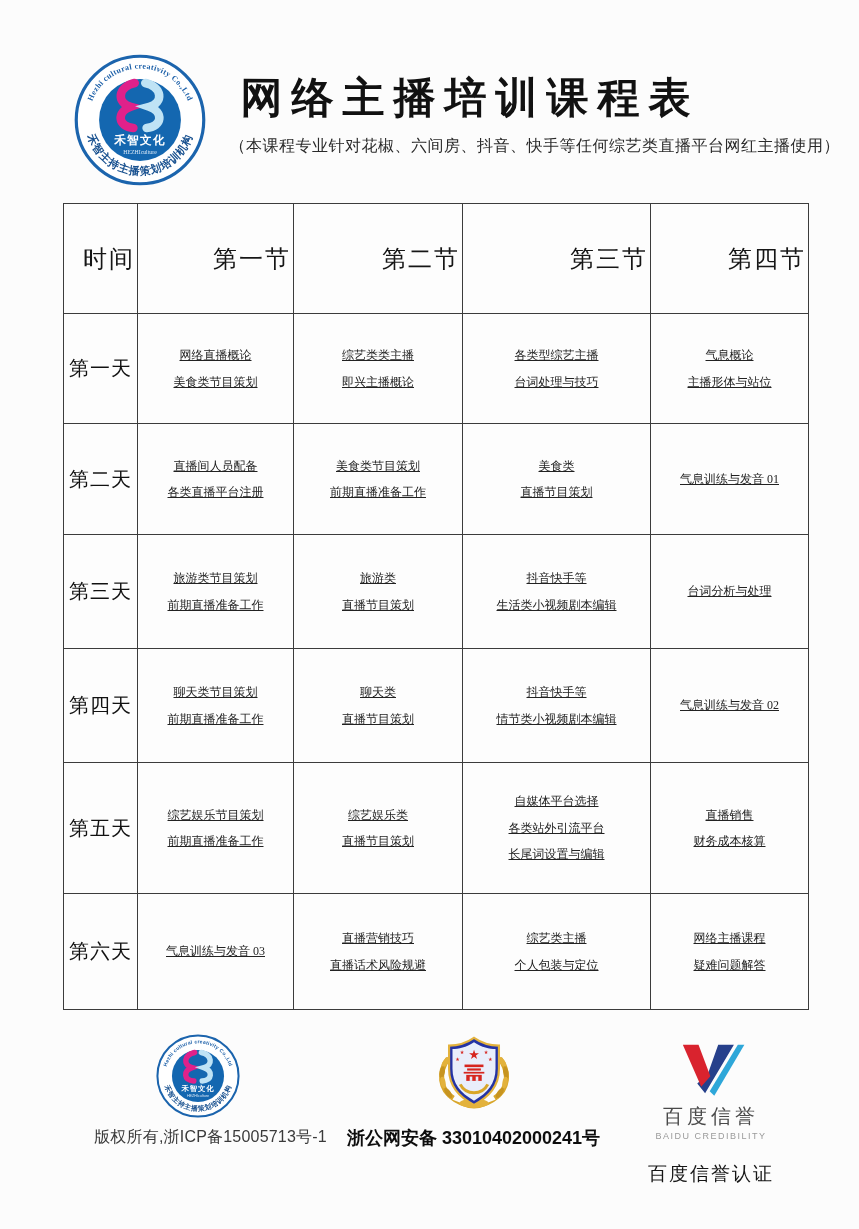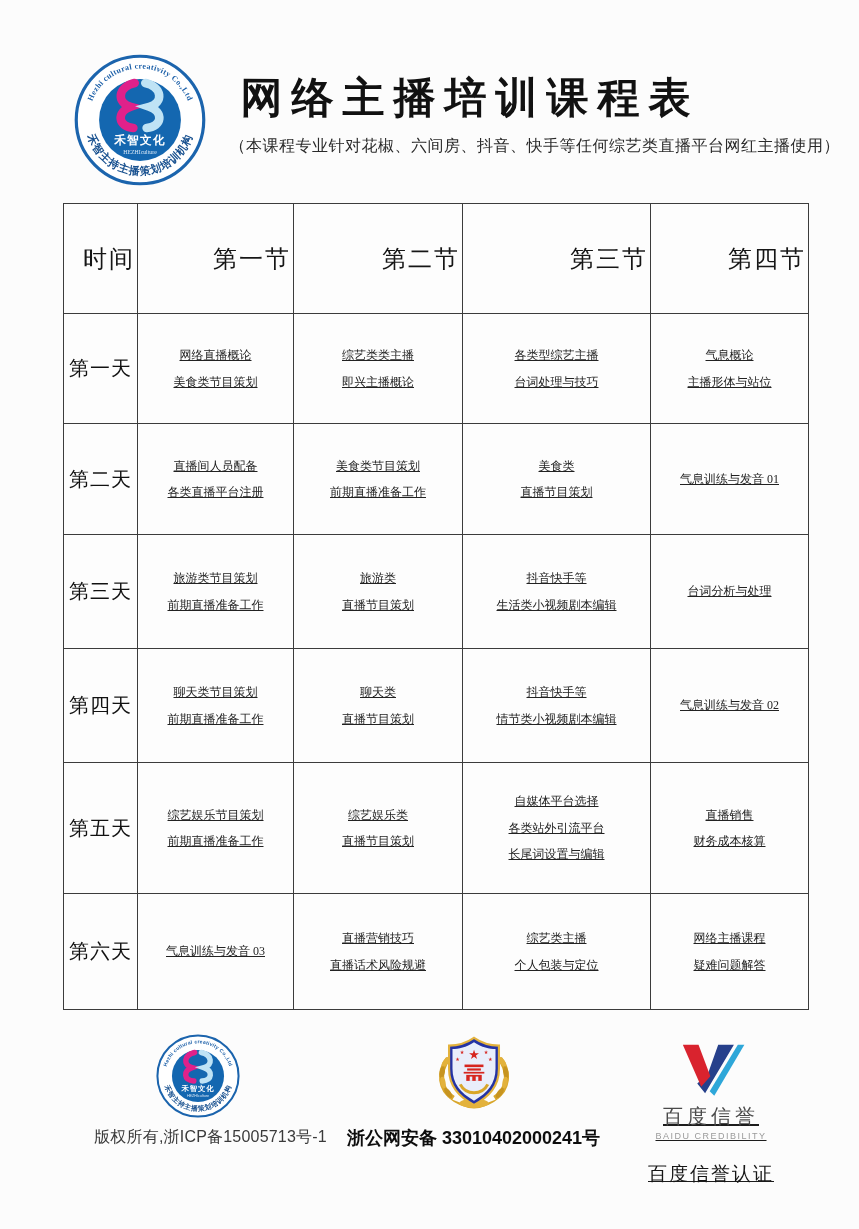--- a/index.html
+++ b/index.html
@@ -39,21 +39,21 @@
   tbody tr:nth-child(5){height:131px;}
   tbody tr:nth-child(6){height:116px;}
   
   .footer{
     position:absolute;left:63px;top:1034px;width:745px;display:flex;
     font-family:"Liberation Sans","DejaVu Sans",sans-serif;
   }
   .f-col{display:flex;flex-direction:column;align-items:center;}
   .f-left{width:270px;}
   .f-mid{width:281px;}
-  .f-right{width:194px;text-decoration:underline;}
+  .f-right{width:194px;}
   .logo-small{width:84px;height:84px;display:block;}
   .logo-small svg{width:100%;height:100%;display:block;}
   .copyright{margin-top:9px;font-size:16px;color:#3a3a3a;letter-spacing:0.2px;white-space:nowrap;margin-left:25px;}
   .badge{width:86px;height:80px;display:block;}
   .police-text{margin-top:12px;font-size:18px;font-weight:bold;color:#0d0d0d;white-space:nowrap;}
   .baidu-v{width:72px;height:60px;display:block;margin-top:6px;}
   .baidu-cn{margin-top:3px;font-size:20px;color:#4a4a4a;letter-spacing:4px;}
   .baidu-en{margin-top:1px;font-size:9px;color:#9a9a9a;letter-spacing:1.5px;}
   .baidu-cert{margin-top:20px;font-size:19px;color:#161616;letter-spacing:2px;}
 </style>

